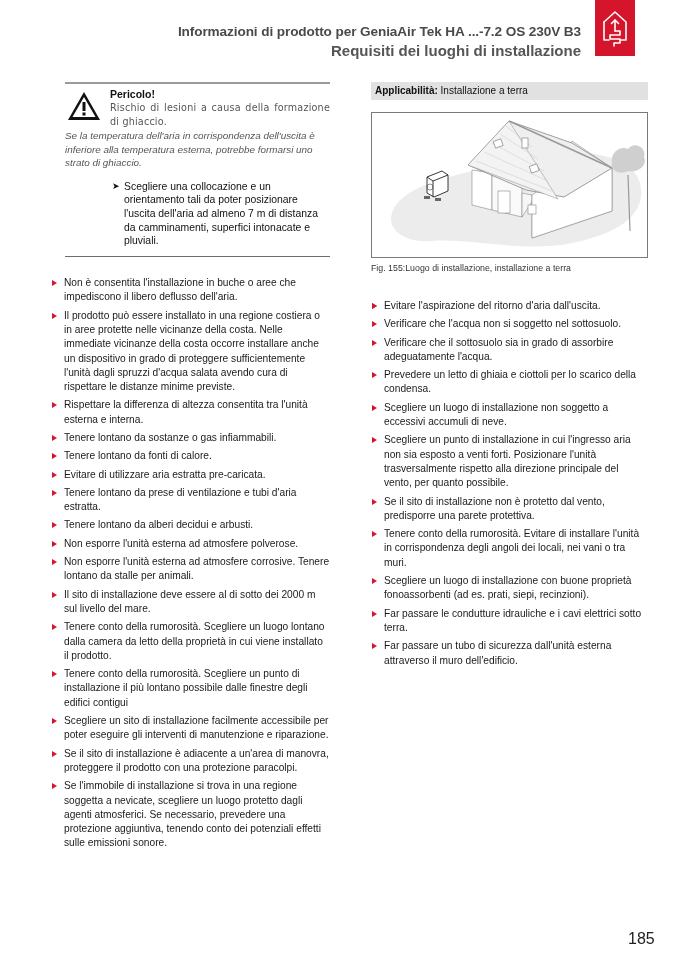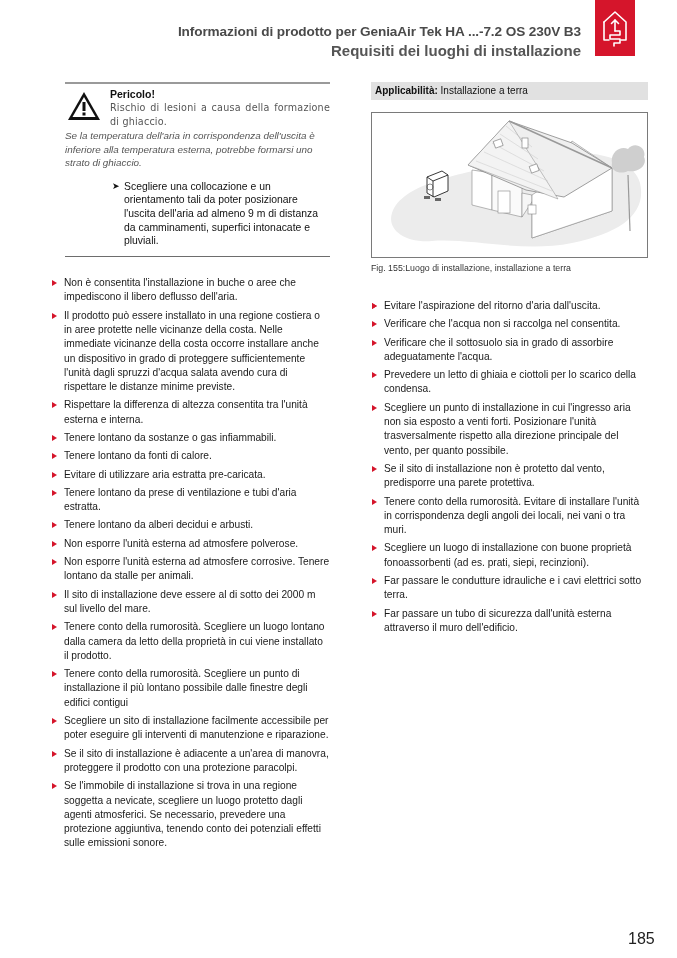--- a/index.html
+++ b/index.html
@@ -62,21 +62,21 @@
         <rect x="15.5" y="11" width="3" height="9" fill="#111"></rect>
         <rect x="15.5" y="21.5" width="3" height="3" fill="#111"></rect>
       </svg>
     </div>
     <div class="danger-title">Pericolo!</div>
     <div class="danger-sub">Rischio di lesioni a causa della formazione di ghiaccio.</div>
     <div class="danger-desc">Se la temperatura dell'aria in corrispondenza dell'uscita è inferiore alla temperatura esterna, potrebbe formarsi uno strato di ghiaccio.</div>
     <div class="danger-bottom">
       <div class="danger-step">
         <span class="arrow">➤</span>
-        <span>Scegliere una collocazione e un orientamento tali da poter posizionare l'uscita dell'aria ad almeno 9 m di distanza da camminamenti, superfici intonacate e pluviali.</span>
+        <span>Scegliere una collocazione e un orientamento tali da poter posizionare l'uscita dell'aria ad almeno 7 m di distanza da camminamenti, superfici intonacate e pluviali.</span>
       </div>
     </div>
   </div>
 
   <ul class="bullets" id="left-list">
       <li><span class="tri"></span><span>Non è consentita l'installazione in buche o aree che impediscono il libero deflusso dell'aria.</span></li>
       <li><span class="tri"></span><span>Il prodotto può essere installato in una regione costiera o in aree protette nelle vicinanze della costa. Nelle immediate vicinanze della costa occorre installare anche un dispositivo in grado di proteggere sufficientemente l'unità dagli spruzzi d'acqua salata avendo cura di rispettare le distanze minime previste.</span></li>
       <li><span class="tri"></span><span>Rispettare la differenza di altezza consentita tra l'unità esterna e interna.</span></li>
       <li><span class="tri"></span><span>Tenere lontano da sostanze o gas infiammabili.</span></li>
       <li><span class="tri"></span><span>Tenere lontano da fonti di calore.</span></li>
@@ -140,23 +140,24 @@
         <rect x="52" y="83" width="6" height="3" fill="#666"></rect>
         <rect x="63" y="85" width="6" height="3" fill="#666"></rect>
       </g>
     </svg>
   </div>
   <div class="fig-caption">Fig. 155:Luogo di installazione, installazione a terra</div>
 
   <ul class="bullets" id="right-list">
       <li><span class="tri"></span></li>
       <li><span class="tri"></span><span>Evitare l'aspirazione del ritorno d'aria dall'uscita.</span></li>
-      <li><span class="tri"></span><span>Verificare che l'acqua non si raccolga nel consentita.</span></li>
+      <li><span class="tri"></span><span>Verificare che l'acqua non si soggetto nel sottosuolo.</span></li>
       <li><span class="tri"></span><span>Verificare che il sottosuolo sia in grado di assorbire adeguatamente l'acqua.</span></li>
       <li><span class="tri"></span><span>Prevedere un letto di ghiaia e ciottoli per lo scarico della condensa.</span></li>
+      <li><span class="tri"></span><span>Scegliere un luogo di installazione non soggetto a eccessivi accumuli di neve.</span></li>
       <li><span class="tri"></span><span>Scegliere un punto di installazione in cui l'ingresso aria non sia esposto a venti forti. Posizionare l'unità trasversalmente rispetto alla direzione principale del vento, per quanto possibile.</span></li>
       <li><span class="tri"></span><span>Se il sito di installazione non è protetto dal vento, predisporre una parete protettiva.</span></li>
       <li><span class="tri"></span><span>Tenere conto della rumorosità. Evitare di installare l'unità in corrispondenza degli angoli dei locali, nei vani o tra muri.</span></li>
       <li><span class="tri"></span><span>Scegliere un luogo di installazione con buone proprietà fonoassorbenti (ad es. prati, siepi, recinzioni).</span></li>
       <li><span class="tri"></span><span>Far passare le condutture idrauliche e i cavi elettrici sotto terra.</span></li>
       <li><span class="tri"></span><span>Far passare un tubo di sicurezza dall'unità esterna attraverso il muro dell'edificio.</span></li>
     </ul>
 </div>
 
 <div class="page-number">185</div>

